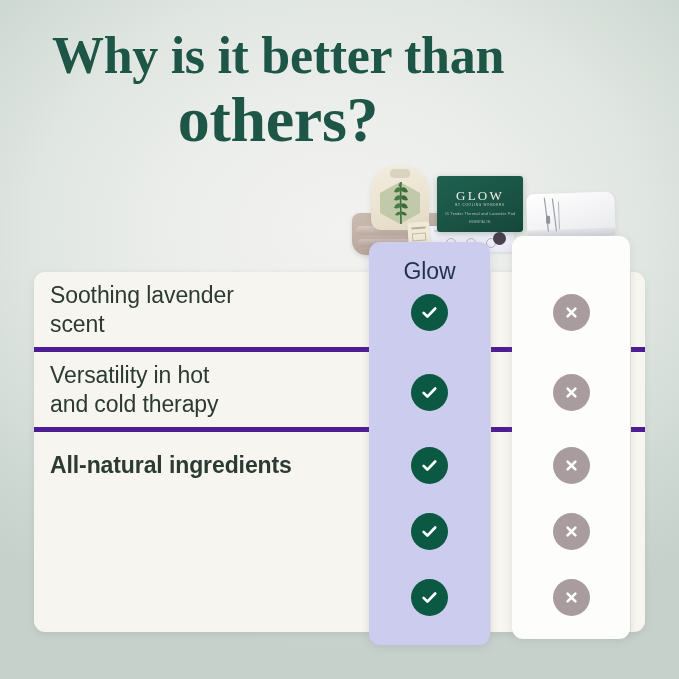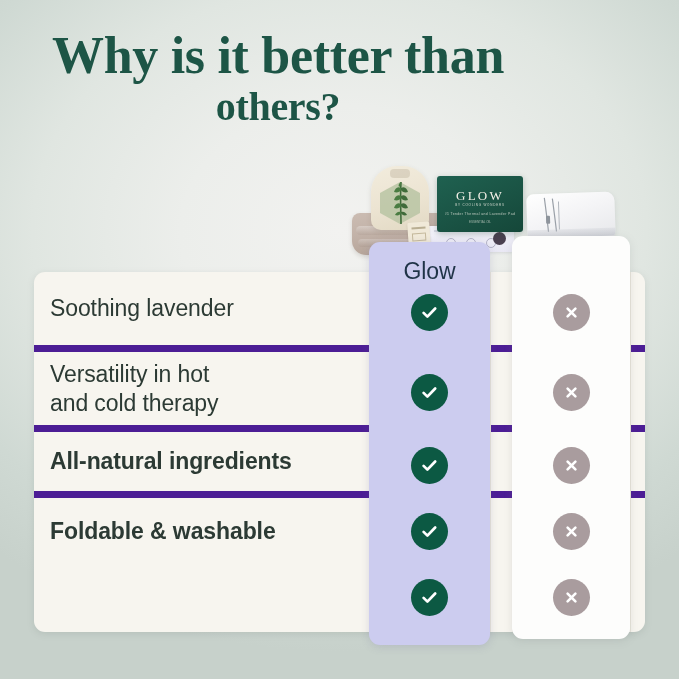--- a/index.html
+++ b/index.html
@@ -35,21 +35,21 @@
     text-align: center;
     font-family: "Liberation Serif", "DejaVu Serif", serif;
     font-weight: 700;
     font-size: 52px;
     line-height: 1.09;
     letter-spacing: -0.3px;
     color: #1d5546;
     user-select: none;
   }
   #heading .ln { display: block; }
-  #heading .ln2 { font-size: 40px; }
+  #heading .ln2 { font-size: 64px; }
 
   
   .photos {
     position: absolute;
     left: 0; top: 0;
     width: 679px; height: 679px;
     pointer-events: none;
   }
 
   
@@ -262,21 +262,21 @@
     border-radius: 11px;
     box-shadow: 0 2px 7px rgba(110,120,115,0.18);
     overflow: hidden;
     z-index: 2;
   }
   .row {
     position: relative;
     display: flex;
     align-items: center;
     box-sizing: border-box;
-    border-bottom: 7px solid #4c1d95;
+    border-bottom: 5px solid #4c1d95;
   }
   .row:last-child { border-bottom: none; }
   .row.tall { height: 80px; }
   .row.short { height: 66px; font-weight: bold; }
   .row .feature {
     width: 340px;
     padding-left: 16px;
     box-sizing: border-box;
     font-size: 23px;
     line-height: 1.25;
@@ -426,20 +426,21 @@
   <div id="table">
 
     <div class="vline" style="left:335px;"></div>
     <div class="vline" style="left:456px;"></div>
     <div class="vline" style="left:478px;"></div>
     <div class="vline" style="left:596px;"></div>
 
     <div class="row tall">
       <div class="feature">
         <span>Soothing lavender</span>
+        <span class="l2">scent</span>
       </div>
       <div class="cell"></div>
       <div class="cell"></div>
     </div>
 
     <div class="row tall">
       <div class="feature">
         <span>Versatility in hot</span>
         <span class="l2">and cold therapy</span>
       </div>
@@ -449,27 +450,20 @@
 
     <div class="row short">
       <div class="feature">
         <span>All-natural ingredients</span>
       </div>
       <div class="cell"></div>
       <div class="cell"></div>
     </div>
 
 
-    <div class="row short">
-      <div class="feature">
-        <span>Foldable &amp; washable</span>
-      </div>
-      <div class="cell"></div>
-      <div class="cell"></div>
-    </div>
 
   </div>
 
   <div id="glow-col">
     <div class="col-head">Glow</div>
     <div class="marks">
       <div class="mark-slot tall">
         <div class="badge yes">
           <svg width="19" height="19" viewBox="0 0 19 19">
               <path d="M3.6 9.9 L7.4 13.6 L15.2 5.5" stroke="#ffffff" stroke-width="2.7" fill="none" stroke-linecap="round" stroke-linejoin="round"></path>

